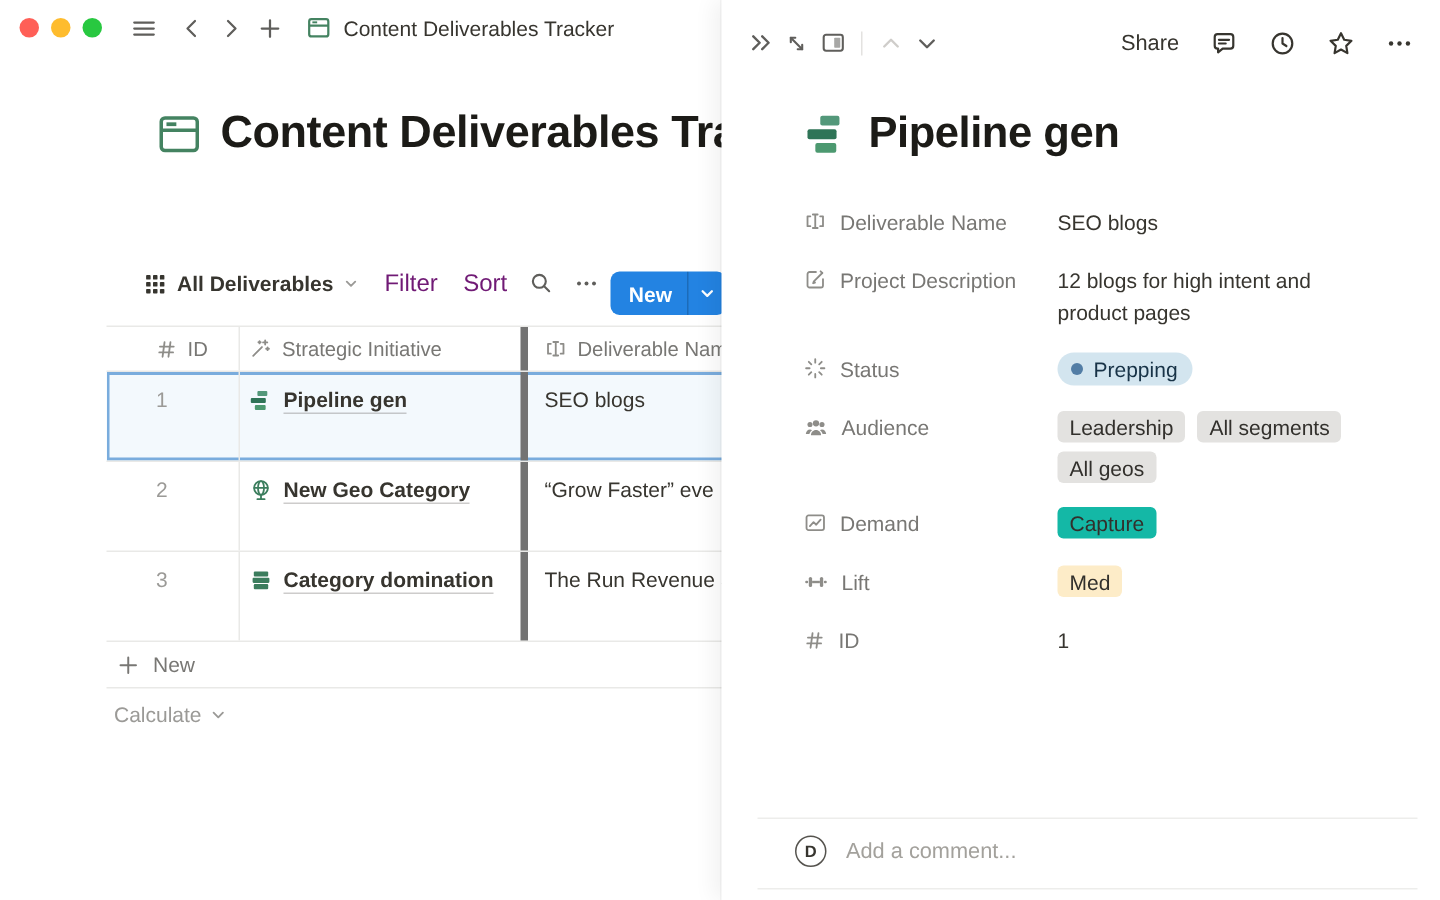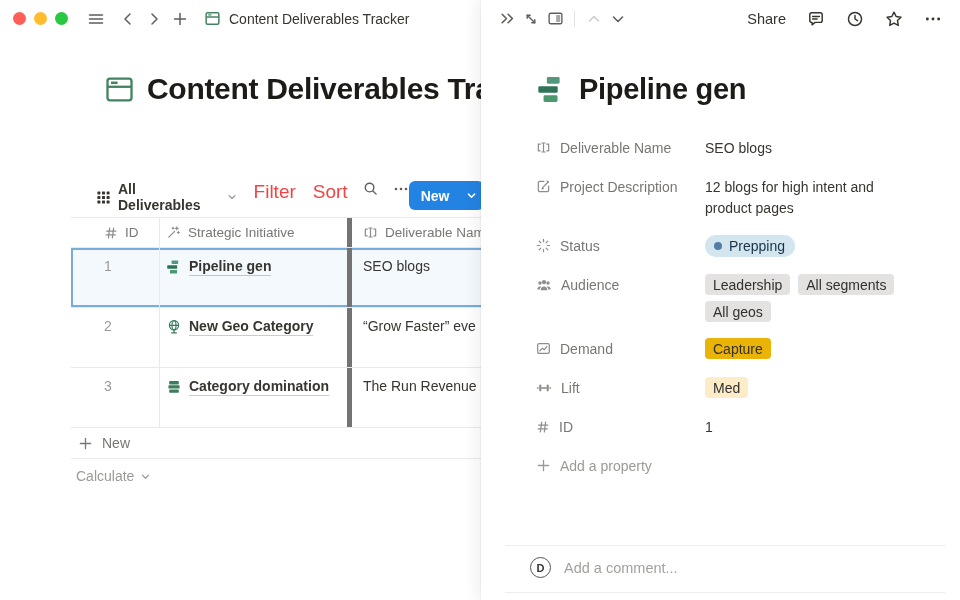--- a/index.html
+++ b/index.html
@@ -21,21 +21,21 @@
   
   .page-heading { position:absolute; left:104px; top:72px; display:flex; align-items:center; gap:12px; white-space:nowrap; }
   .page-heading .h-icon { color:#448361; }
   .page-heading .h-text { font-size:30px; font-weight:700; letter-spacing:-0.3px; color:#1c1b17; }
 
   
   .view-toolbar { position:absolute; left:96px; top:181px; width:388px; height:30px;
                   display:flex; align-items:flex-start; }
   .vt-view { display:flex; align-items:center; gap:7px; }
   .vt-view .vname { font-size:14px; font-weight:700; color:#37352f; }
-  .vt-gray { font-size:19px; color:#ef4444; }
+  .vt-gray { font-size:16px; color:#701a75; }
   .vt-gap { margin-left:17px; }
   .vt-icon { color:#5f5e5b; margin-left:15px; display:flex; align-items:center; }
   .new-btn { margin-left:auto; height:29px; background:#2383e2; border-radius:6px;
              display:flex; align-items:stretch; color:#fff; overflow:hidden; }
   .new-btn .nb-label { display:flex; align-items:center; padding:0 10px 0 12px; font-size:14px; font-weight:700; }
   .new-btn .nb-sep { width:1px; background:rgba(0,0,0,0.18); }
   .new-btn .nb-caret { display:flex; align-items:center; padding:0 7px; }
 
   
   .dbtable { position:absolute; left:71px; top:217px; width:549px; font-size:14px; }
@@ -58,21 +58,21 @@
 
   .add-row { position:absolute; left:71px; top:428px; width:549px; height:31px;
              border-bottom:1px solid #e9e9e7; display:flex; align-items:center; gap:9px;
              color:#787774; font-size:14px; padding-left:7px; }
   .calc-row { position:absolute; left:76px; top:468px; display:flex; align-items:center; gap:6px;
               color:#9b9a97; font-size:14px; }
 
   
   .panel { position:absolute; left:481px; top:0; width:479px; height:600px; background:#fff;
            box-shadow:0 0 0 1px rgba(15,15,15,0.04), -5px 0 14px rgba(15,15,15,0.06); }
-  .panel-topbar { height:37px; display:flex; align-items:center; padding:0 18px 0 14px; }
+  .panel-topbar { height:37px; display:flex; align-items:center; padding:0 18px 0 14px;margin-top:10px; }
   .pt-icon { display:flex; align-items:center; justify-content:center; width:24px; height:24px; color:#5f5e5b; }
   .pt-sep { width:1px; height:16px; background:#e3e2e0; margin:0 7px; }
   .pt-icon.disabled { color:#cfcdca; }
   .pt-right { margin-left:auto; display:flex; align-items:center; gap:21px; color:#37352f; }
   .share-label { font-size:14.5px; }
 
   .panel-title { position:absolute; left:55px; top:73px; display:flex; align-items:center; gap:12px; }
   .panel-title .p-text { font-size:29px; font-weight:700; letter-spacing:-0.3px; color:#1c1b17; }
 
   .props { position:absolute; left:55px; top:135px; width:394px; }
@@ -442,21 +442,21 @@
         <div class="prop-label">
           <span class="plicon">
             <svg width="15" height="15" viewBox="0 0 16 16" fill="none" stroke="currentColor" stroke-width="1.3" stroke-linecap="round" stroke-linejoin="round">
                 <rect x="1.8" y="2.8" width="12.4" height="10.4" rx="1.5"></rect>
                 <path d="M4.2 10.4l2.6-2.8 1.9 1.8 3.1-3.6"></path>
               </svg>
           </span>
           <span>Demand</span>
         </div>
         <div class="pills">
-          <span class="pill" style="background: #eab308;">Capture</span>
+          <span class="pill" style="background: #14b8a6;">Capture</span>
         </div>
       </div>
 
 
       <div class="prop">
         <div class="prop-label">
           <span class="plicon">
             <svg width="16" height="16" viewBox="0 0 16 16" fill="currentColor">
                 <rect x="3.2" y="4.6" width="2.2" height="6.8" rx="1.1"></rect>
                 <rect x="10.6" y="4.6" width="2.2" height="6.8" rx="1.1"></rect>
@@ -477,30 +477,20 @@
           <span class="plicon">
             <svg width="14" height="14" viewBox="0 0 16 16" fill="none" stroke="currentColor" stroke-width="1.4" stroke-linecap="round">
                 <path d="M6.5 2.5L5 13.5M11 2.5l-1.5 11M3 5.8h10.5M2.5 10.2H13"></path>
               </svg>
           </span>
           <span>ID</span>
         </div>
         <div class="prop-value">1</div>
       </div>
 
-      <div class="prop addprop">
-        <div class="prop-label">
-          <span class="plicon" style="color:#9b9a97">
-            <svg width="15" height="15" viewBox="0 0 16 16" fill="none" stroke="currentColor" stroke-width="1.4" stroke-linecap="round">
-                <path d="M8 2.5v11M2.5 8h11"></path>
-              </svg>
-          </span>
-          <span>Add a property</span>
-        </div>
-      </div>
     </div>
   </div>
 
   <div class="p-divider" style="top:545px"></div>
   <div class="comment-row">
     <span class="avatar">D</span>
     <span class="comment-ph">Add a comment...</span>
   </div>
   <div class="p-divider" style="top:592px"></div>
 

